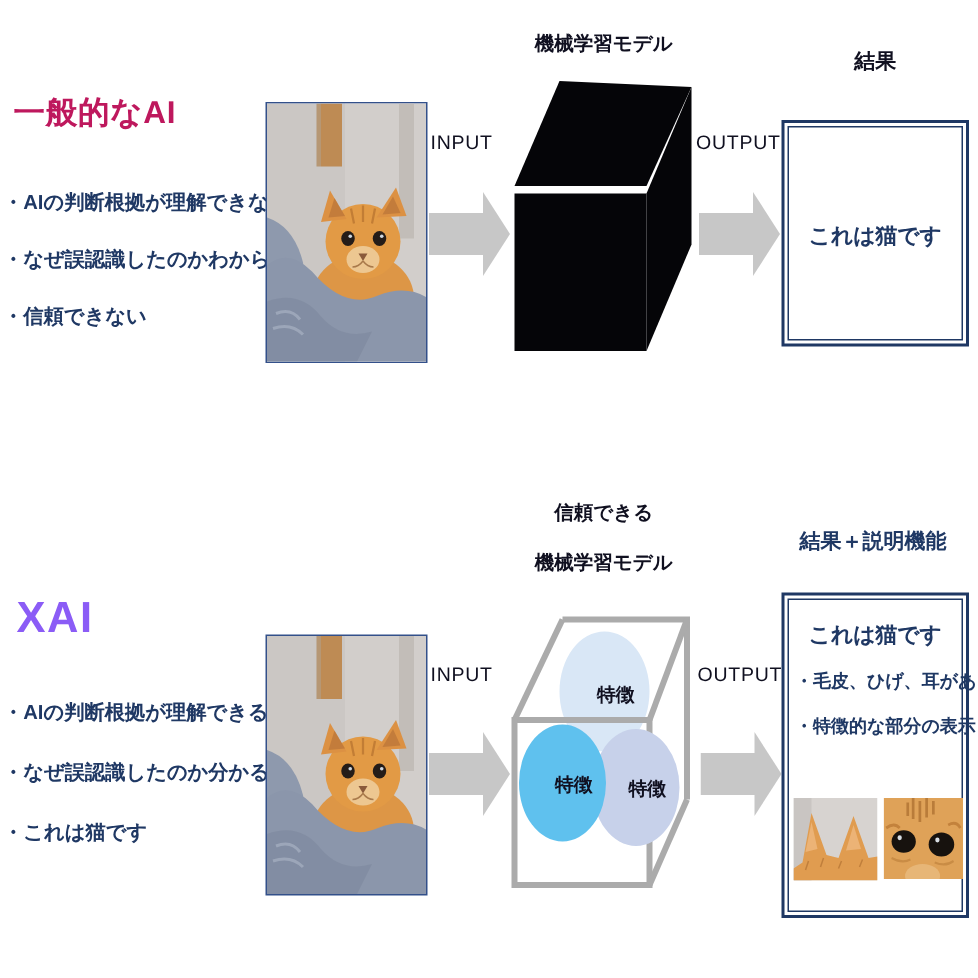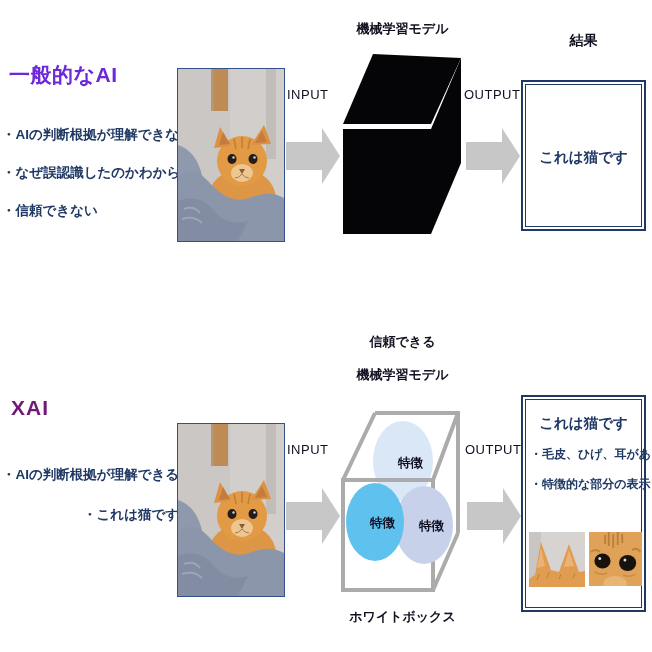--- a/index.html
+++ b/index.html
@@ -2,25 +2,25 @@
 <html><head>
 <meta charset="utf-8">
 <style>
   html,body{margin:0;padding:0;background:#ffffff;}
   #canvas{
     position:relative;width:652px;height:652px;background:#ffffff;overflow:hidden;
     font-family:"Liberation Sans","DejaVu Sans",sans-serif;
   }
   .abs{position:absolute;}
   .ctr{text-align:center;}
-  .row-title{font-size:21px;font-weight:bold;color:#6d28d9;letter-spacing:0.5px;}
-  .xai-title{font-size:21px;font-weight:bold;color:#701a75;letter-spacing:1px;}
+  .row-title{font-size:21px;font-weight:bold;color:#be185d;letter-spacing:0.5px;}
+  .xai-title{font-size:29px;font-weight:bold;color:#8b5cf6;letter-spacing:1px;}
   .bullets div{font-size:13.5px;font-weight:bold;color:#1f3864;white-space:nowrap;}
   .bullets-top div{line-height:38px;}
-  .bullets-bot div{line-height:40px;text-align:right;}
+  .bullets-bot div{line-height:40px;}
   .io-label{font-size:13px;font-weight:normal;color:#101020;letter-spacing:0.5px;}
   .small-label{font-size:13px;font-weight:bold;color:#101020;white-space:nowrap;}
   .result-box{border:2px solid #1f3864;background:#ffffff;}
   .result-box .inner{position:absolute;left:2px;top:2px;right:2px;bottom:2px;border:1px solid #1f3864;}
   .result-main{font-size:14.5px;font-weight:bold;color:#1f3864;white-space:nowrap;}
   .result-sub{font-size:12px;font-weight:bold;color:#1f3864;white-space:nowrap;}
   .feature-label{font-size:12.5px;font-weight:bold;color:#101020;text-align:right;width:40px;}
   .photo-frame{border:1px solid #33508a;box-sizing:content-box;}
 </style>
 </head>
@@ -147,20 +147,21 @@
 
   <div class="abs result-box" style="left:521px;top:80px;width:121px;height:147px;">
     <div class="inner"></div>
     <div class="abs result-main ctr" style="left:0;top:66px;width:100%;">これは猫です</div>
   </div>
 
   <div class="abs xai-title" style="left:11px;top:396px;">XAI</div>
 
   <div class="abs bullets bullets-bot" style="left:2px;top:455px;font-size:14px;">
     <div>・AIの判断根拠が理解できる</div>
+    <div>・なぜ誤認識したのか分かる</div>
     <div>・これは猫です</div>
   </div>
 
   <div class="abs photo-frame" style="left:177px;top:423px;width:106px;height:172px;">
     <svg width="106" height="172">
         <use href="#cat-scene"></use>
       </svg>
   </div>
 
   <div class="abs io-label" style="left:287px;top:442px;">INPUT</div>
@@ -175,29 +176,29 @@
 
   <div class="abs" style="left:340px;top:403px;">
     <svg width="125" height="205">
         <use href="#wire-cube"></use>
       </svg>
   </div>
   <div class="abs feature-label" style="left:383px;top:455px;">特徴</div>
   <div class="abs feature-label" style="left:355px;top:515px;">特徴</div>
   <div class="abs feature-label" style="left:404px;top:518px;">特徴</div>
 
-  <div class="abs small-label ctr" style="left:340px;top:608px;width:125px;">ホワイトボックス</div>
 
   <div class="abs io-label" style="left:465px;top:442px;">OUTPUT</div>
   <div class="abs" style="left:467px;top:487px;">
     <svg width="54" height="58">
         <use href="#gray-arrow"></use>
       </svg>
   </div>
 
+  <div class="abs ctr" style="left:516px;top:352px;width:132px;font-size:14px;font-weight:bold;color:#1f3864;white-space:nowrap;">結果＋説明機能</div>
 
   <div class="abs result-box" style="left:521px;top:395px;width:121px;height:213px;">
     <div class="inner"></div>
     <div class="abs result-main ctr" style="left:0;top:17px;width:100%;">これは猫です</div>
     <div class="abs result-sub" style="left:7px;top:49px;">・毛皮、ひげ、耳がある</div>
     <div class="abs result-sub" style="left:7px;top:79px;">・特徴的な部分の表示：</div>
     <div class="abs" style="left:6px;top:135px;width:56px;height:55px;">
       <svg width="56" height="55">
           <use href="#cat-ears-crop"></use>
         </svg>

